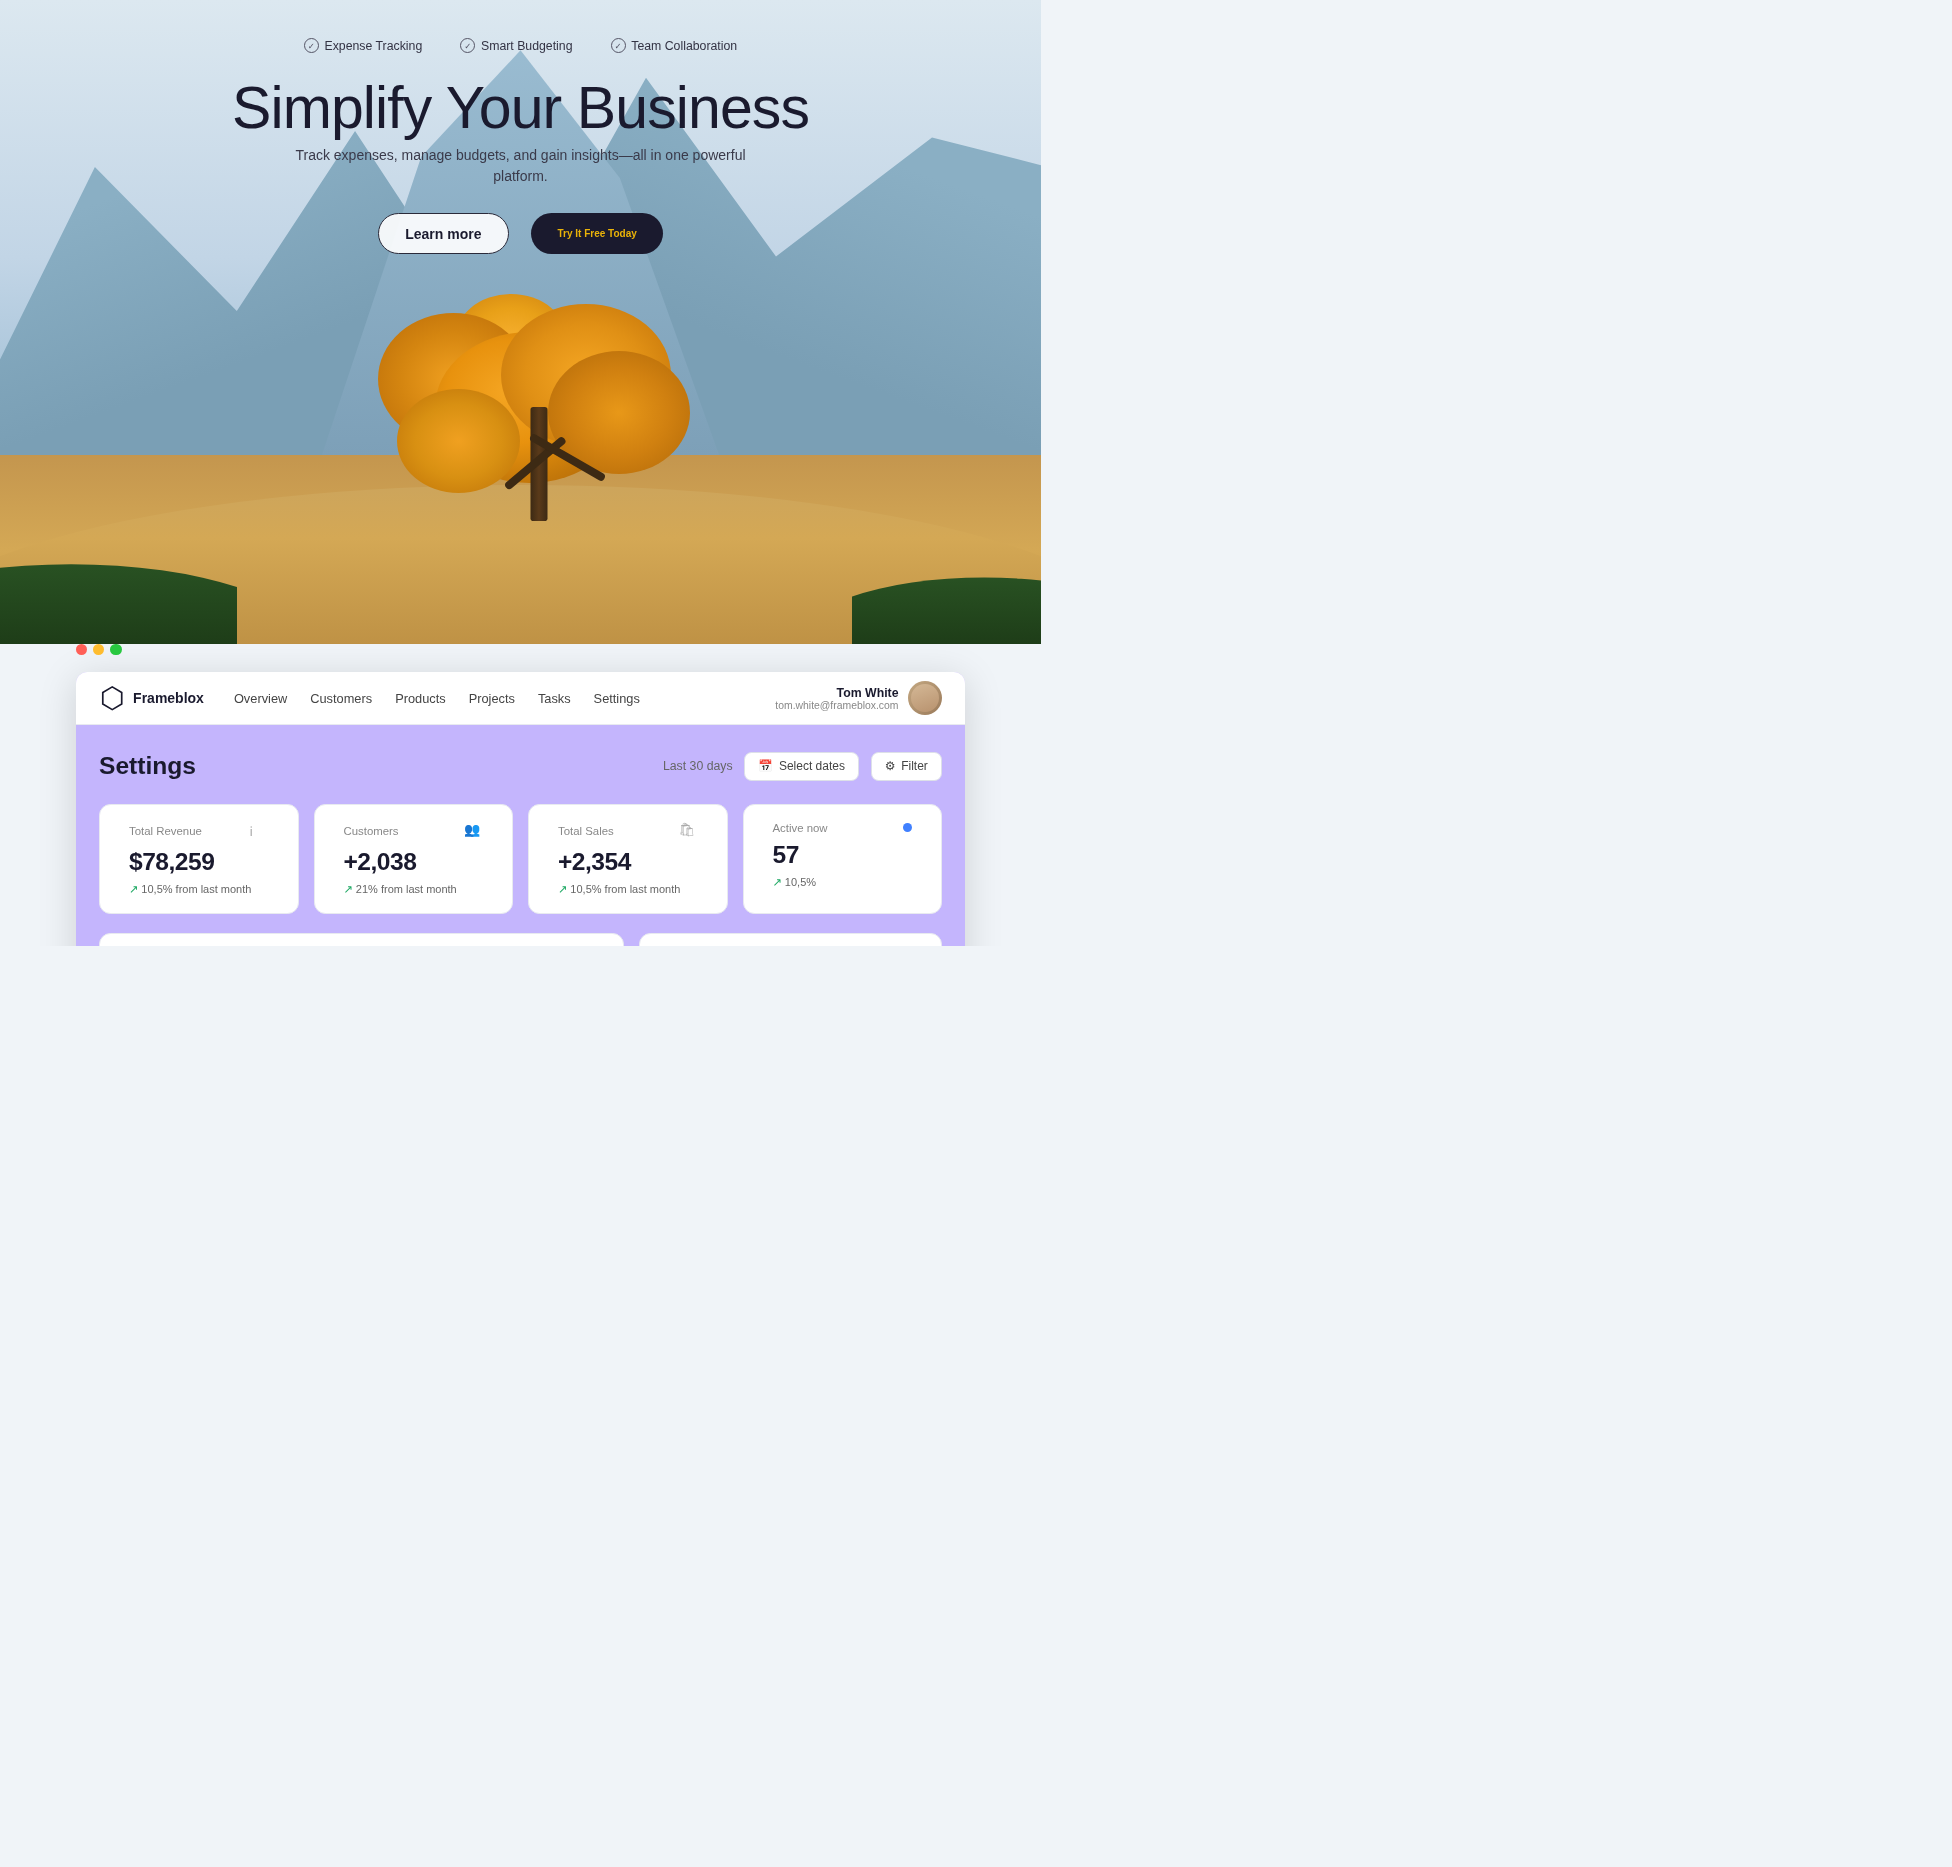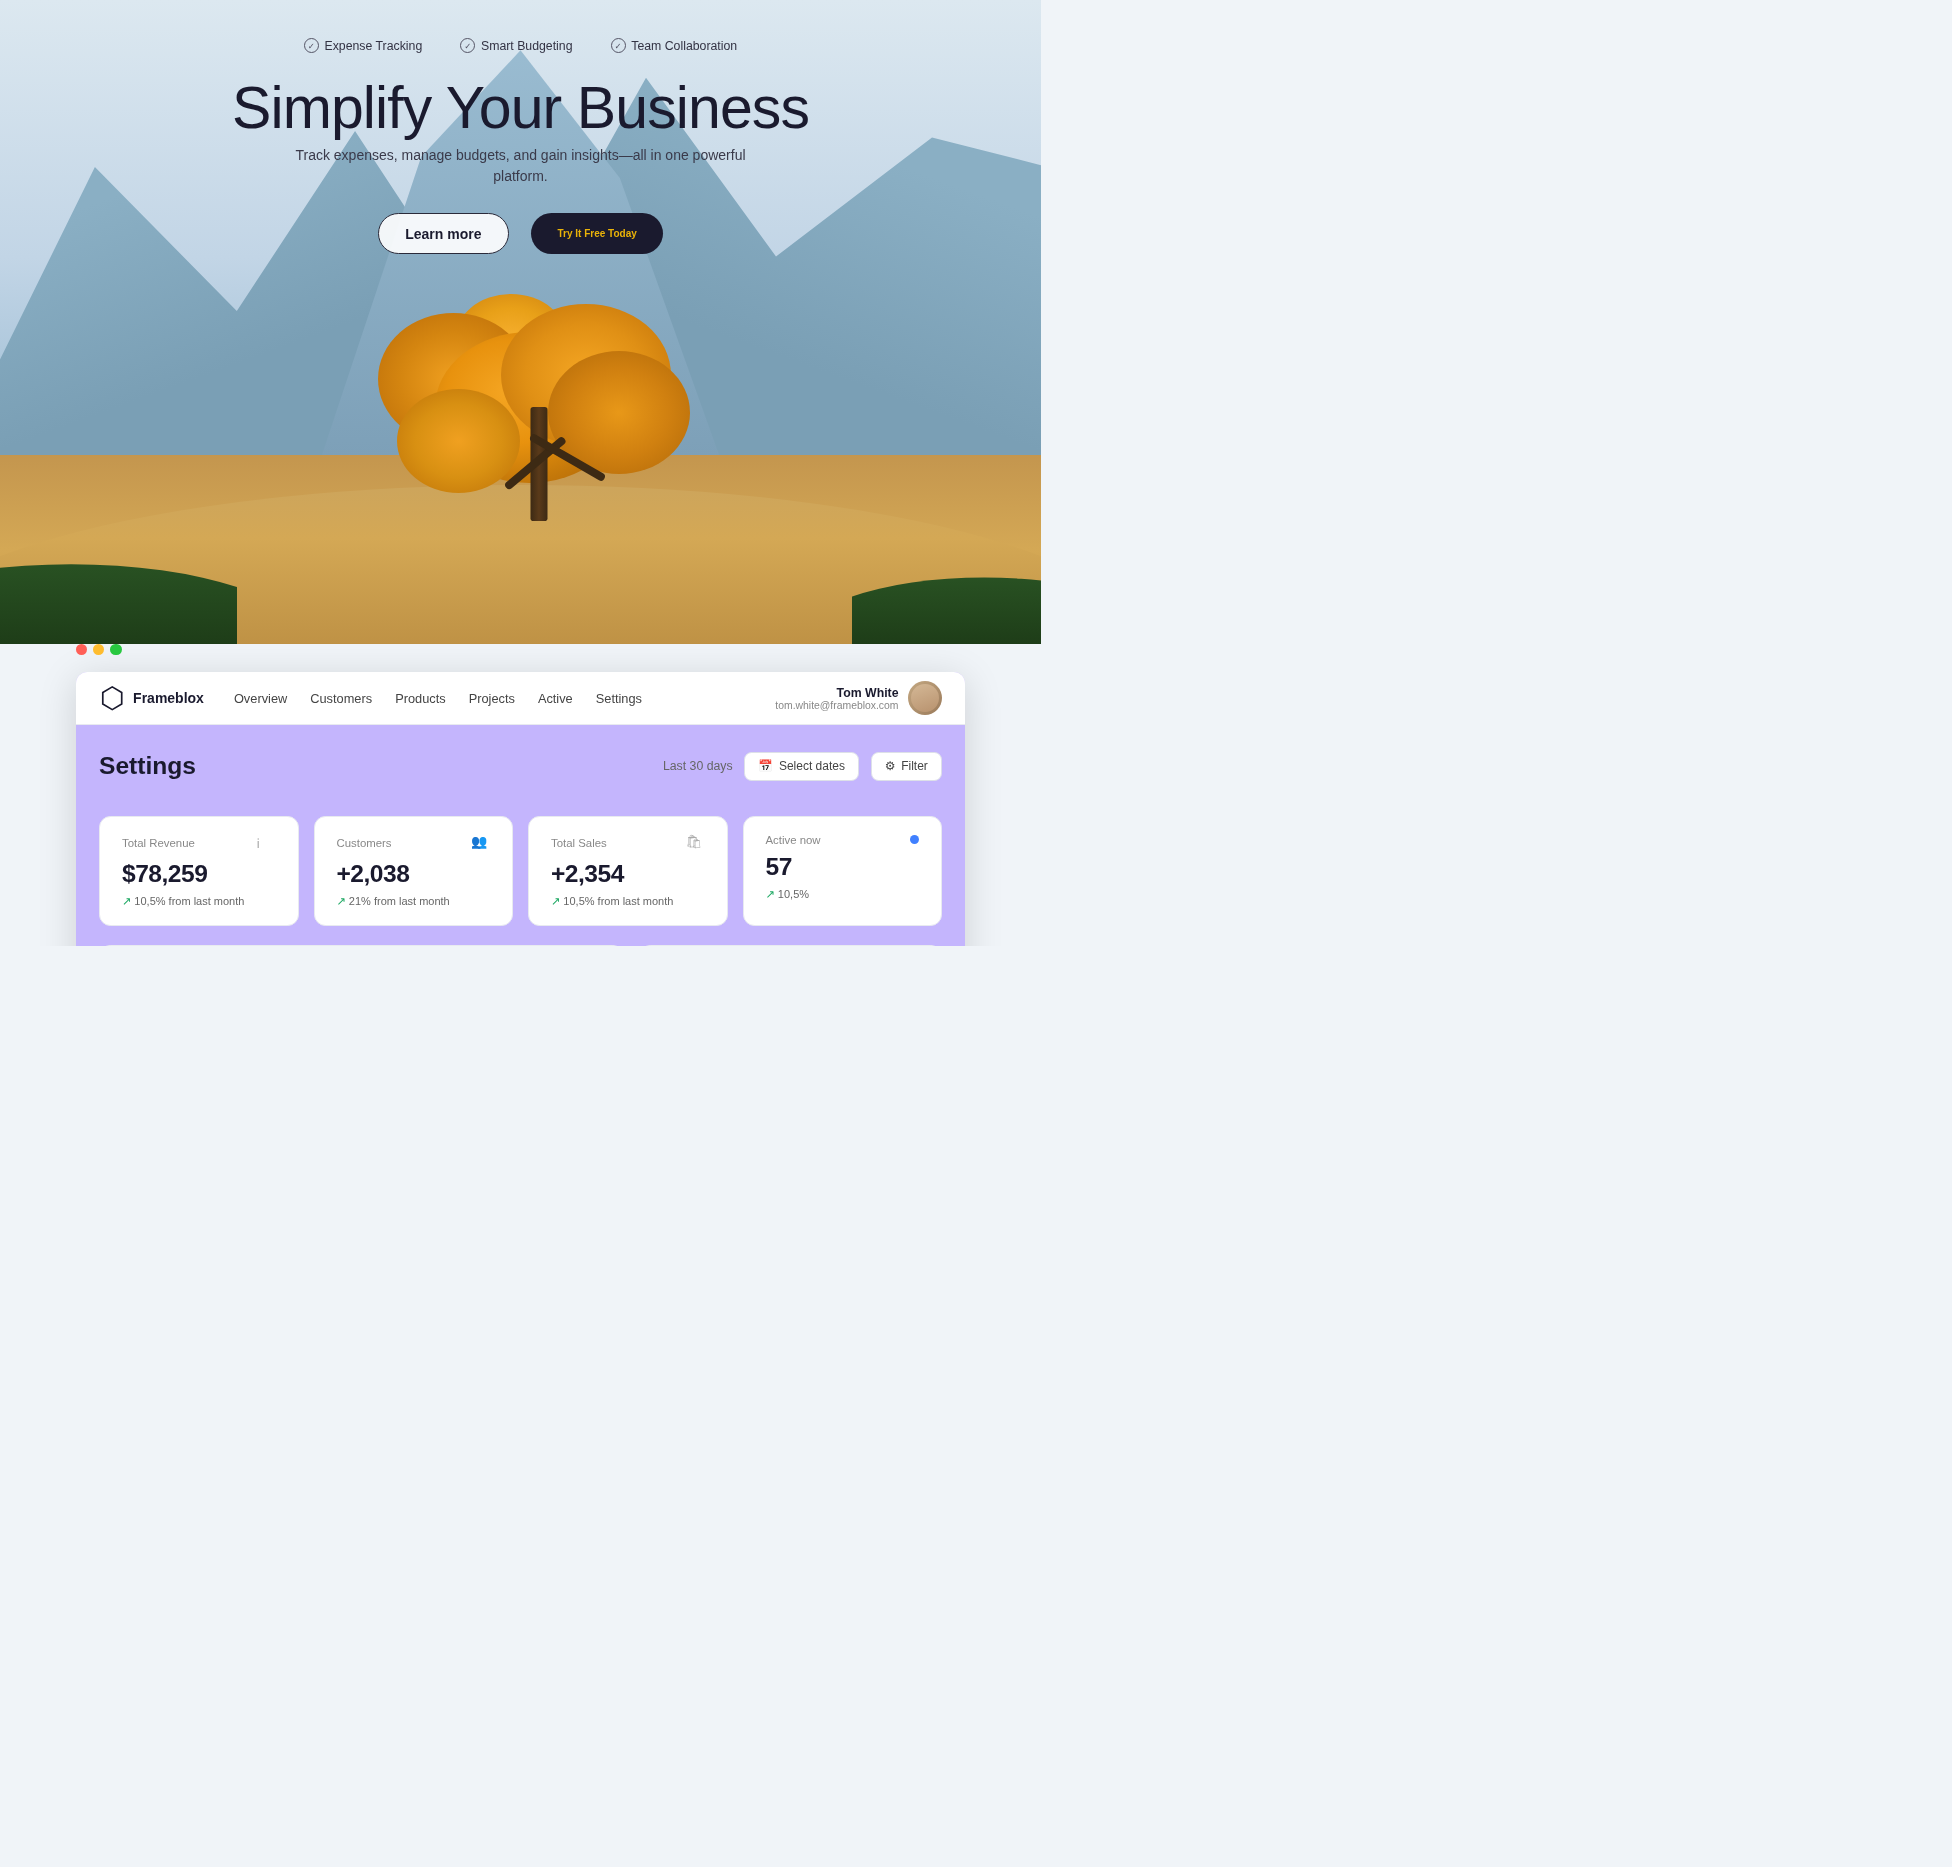--- a/index.html
+++ b/index.html
@@ -396,22 +396,21 @@
     .stats-grid {
       display: grid;
       grid-template-columns: repeat(4, 1fr);
       gap: 15px;
       margin-bottom: 19px;
     }
     .stat-card {
       background: #fff;
       border: 0.9px solid #e8eaf0;
       border-radius: 11.4px;
-      padding: 17px 22px;
-      margin-top: 12px;
+      padding: 17px 29px;
     }
     .stat-card-header {
       display: flex;
       align-items: center;
       justify-content: space-between;
       margin-bottom: 7.6px;
     }
     .stat-label {
       font-size: 11.4px;
       color: #888;
@@ -611,21 +610,21 @@
           <polygon points="14,2 24,8 24,20 14,26 4,20 4,8" fill="none" stroke="#1a1a2e" stroke-width="1.8"></polygon>
         </svg>
         <span class="logo-text">Frameblox</span>
       </div>
 
       <div class="nav-links">
         <span class="nav-link">Overview</span>
         <span class="nav-link">Customers</span>
         <span class="nav-link">Products</span>
         <span class="nav-link">Projects</span>
-        <span class="nav-link">Active</span>
+        <span class="nav-link">Tasks</span>
         <span class="nav-link">Settings</span>
       </div>
 
       <div class="nav-user">
         <div class="nav-user-info">
           <div class="nav-user-name">Tom White</div>
           <div class="nav-user-email">tom.white@frameblox.com</div>
         </div>
         <div class="avatar-img">
           <div class="avatar-face"></div>

